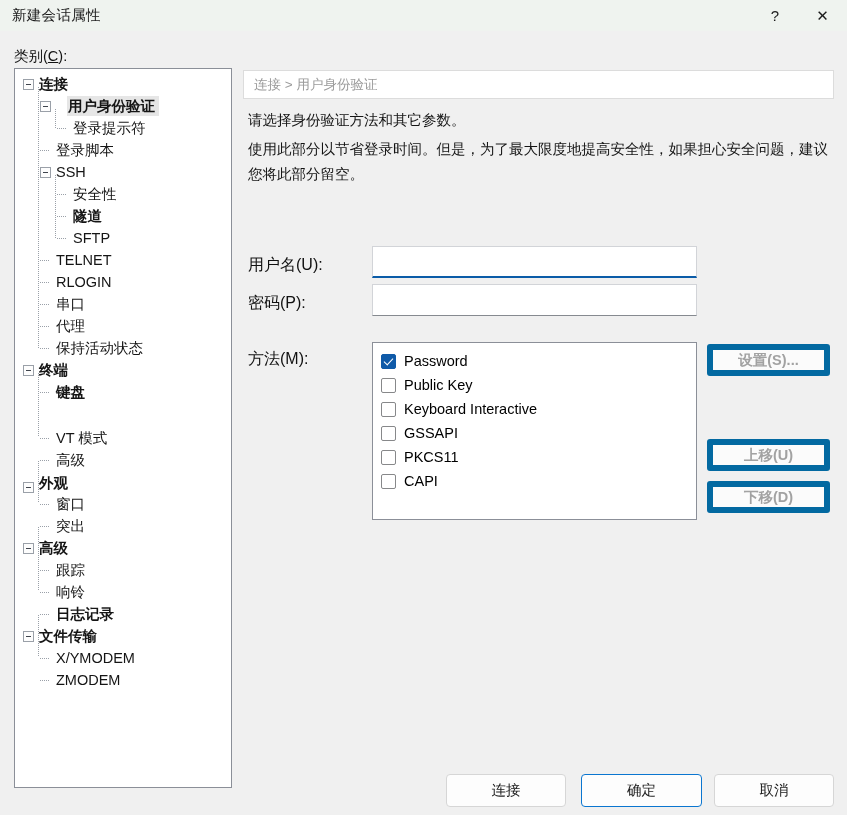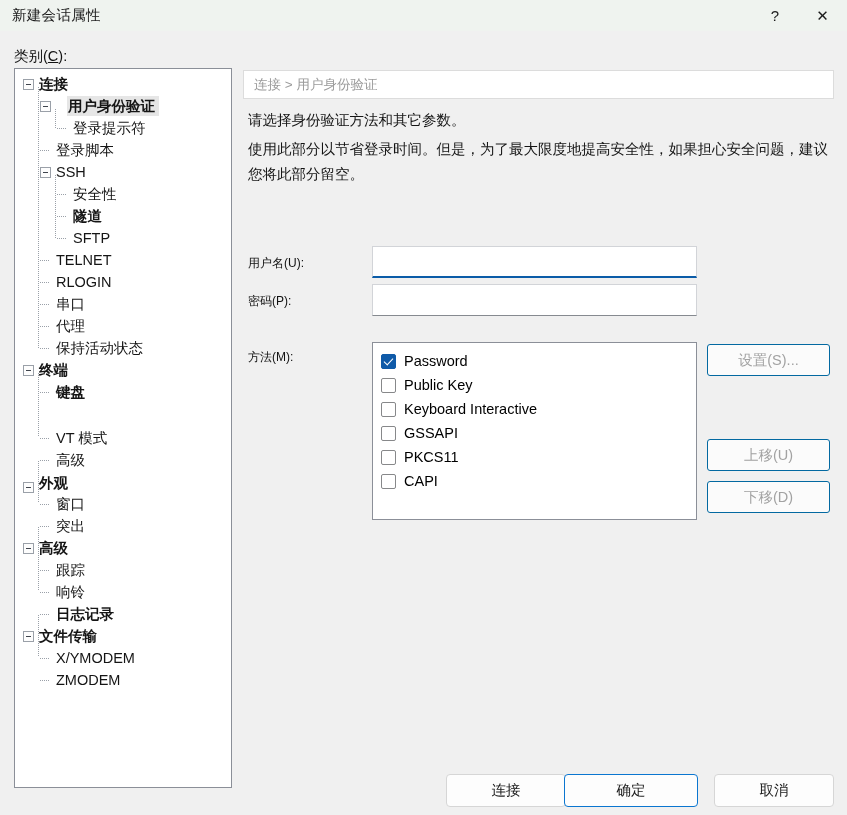--- a/index.html
+++ b/index.html
@@ -114,21 +114,21 @@
   }
   .desc2 {
     position: absolute; left: 248px; top: 106px;
     width: 586px;
     font-size: 14.5px; color: #141414;
     line-height: 25px;
   }
 
   .field-label {
     position: absolute;
-    font-size: 12px; color: #111;
+    font-size: 16px; color: #111;
     white-space: nowrap;
   }
 
   .lbl-user { left: 248px; top: 224px; }
   .lbl-pass { left: 248px; top: 262px; }
   .lbl-method { left: 248px; top: 318px; }
 
   .textbox {
     position: absolute; left: 372px;
     width: 325px; height: 32px;
@@ -177,43 +177,44 @@
     width: 4px; height: 8px;
     border: solid #fff; border-width: 0 1.6px 1.6px 0;
     transform: rotate(43deg);
   }
 
   
   .side-btn {
     position: absolute; left: 707px;
     width: 123px; height: 32px;
     background: #fbfbfb;
-    border: 1px solid #0369a1;
+    border: 6px solid #0369a1;
     border-radius: 3px;
     font-size: 14.5px; color: #a2a2a2;
     display: flex; align-items: center; justify-content: center;
     cursor: default;
+    font-weight: bold;
   }
   .btn-settings { top: 313px; }
   .btn-up { top: 408px; }
   .btn-down { top: 450px; }
 
   
   .bottom-btn {
     position: absolute; top: 743px;
     height: 33px;
     background: #fdfdfd;
     border: 1px solid #d6d6d6;
     border-radius: 4px;
     font-size: 14.5px; color: #1b1b1b;
     display: flex; align-items: center; justify-content: center;
     cursor: default;
   }
   .btn-connect { left: 446px; width: 120px; }
-  .btn-ok { left: 564px; width: 134px; border: 1.6px solid #0b76d0; }
+  .btn-ok { left: 581px; width: 121px; border: 1.6px solid #0b76d0; }
   .btn-cancel { left: 714px; width: 120px; }
 </style>
 </head>
 <body>
 
 <div class="titlebar">
   <span class="titlebar-text">新建会话属性</span>
   <div class="titlebar-controls">
     <div class="tb-btn">?</div>
     <div class="tb-btn close">✕</div>

